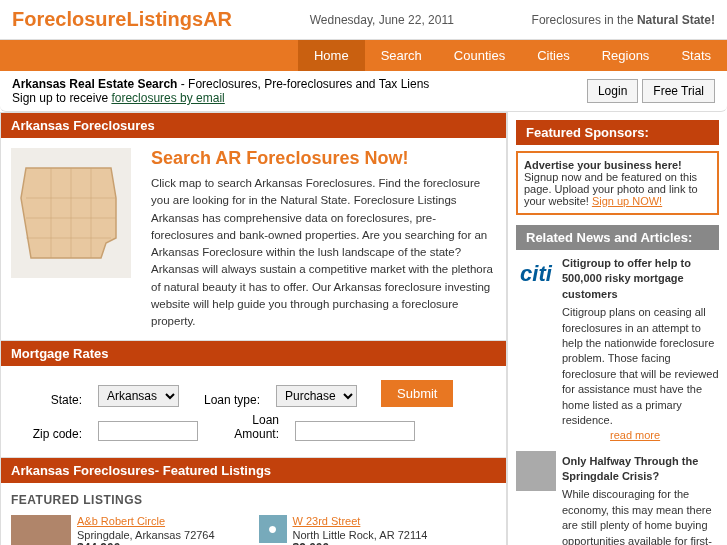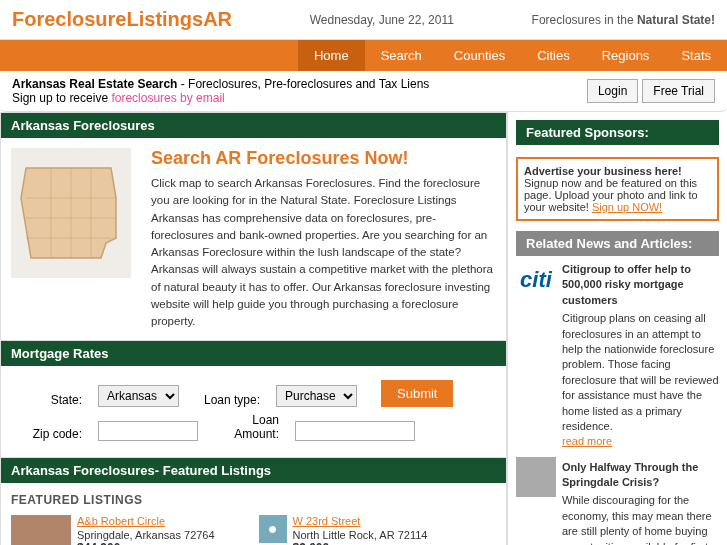--- a/index.html
+++ b/index.html
@@ -23,21 +23,21 @@
     #subheader-left strong { font-weight: bold; }
     #subheader-right { display: flex; gap: 4px; }
     #subheader-right button { padding: 4px 10px; font-size: 12px; border: 1px solid #aaa; background: #f5f5f5; cursor: pointer; }
 
     
     #main { display: flex; gap: 0; }
     #left-col { flex: 1; min-width: 0; }
     #right-col { width: 220px; flex-shrink: 0; border-left: 1px solid #ddd; padding: 8px; }
 
     
-    .section-header { background: #14532d; color: #fff; padding: 5px 10px; font-size: 13px; font-weight: bold; }
+    .section-header { background: #c2410c; color: #fff; padding: 5px 10px; font-size: 13px; font-weight: bold; }
 
     
     #foreclosure-section { border: 1px solid #ddd; margin: 0; }
     #foreclosure-inner { display: flex; padding: 10px; gap: 10px; }
     #ar-map { width: 130px; flex-shrink: 0; }
     #foreclosure-text h2 { color: #e87722; font-size: 18px; font-weight: bold; margin-bottom: 6px; }
     #foreclosure-text p { color: #333; font-size: 11.5px; line-height: 1.5; }
 
     
     #mortgage-section { border: 1px solid #ddd; border-top: none; }
@@ -65,21 +65,21 @@
     #sponsor-text { font-size: 11px; color: #333; }
     #sponsor-text strong { font-weight: bold; font-size: 11px; }
     #sponsor-text a { color: #e87722; text-decoration: underline; }
 
     #related-news .section-header { margin-bottom: 6px; }
     .news-item { margin-bottom: 10px; display: flex; gap: 6px; }
     .news-logo { width: 40px; height: 35px; display: flex; align-items: center; justify-content: center; flex-shrink: 0; }
     .citi-logo { font-size: 22px; color: #005b99; font-style: italic; font-weight: bold; }
     .news-text { font-size: 11px; color: #333; line-height: 1.4; }
     .news-title { color: #333; font-weight: bold; font-size: 11px; margin-bottom: 3px; }
-    .news-read-more { color: #e87722; text-decoration: underline; cursor: pointer; }
+    .news-read-more { color: #e87722; text-decoration: underline; cursor: pointer; margin-left: 48px; }
 
     
     .ar-map-svg { width: 120px; height: 130px; }
   </style>
 </head>
 <body>
 
 <div id="header">
   <div id="logo">ForeclosureListingsAR</div>
   <div id="header-date">Wednesday, June 22, 2011</div>
@@ -94,21 +94,21 @@
   <a>Counties</a>
   <a>Cities</a>
   <a>Regions</a>
   <a>Stats</a>
 </div>
 
 <div id="subheader">
   <div id="subheader-left">
     <span><strong>Arkansas Real Estate Search</strong><span> - Foreclosures, Pre-foreclosures and Tax Liens</span></span>
     <br>
-    <span>Sign up to receive </span><a class="subheader-email" style="color:#ec4899;cursor:pointer;">foreclosures by email</a>
+    <span>Sign up to receive </span><a class="subheader-email" style="color:#14532d;text-decoration:underline;cursor:pointer;">foreclosures by email</a>
   </div>
   <div id="subheader-right">
     <button>Login</button>
     <button>Free Trial</button>
   </div>
 </div>
 
 <div id="main">
   <div id="left-col">
 
@@ -190,21 +190,21 @@
           </div>
         </div>
       </div>
     </div>
 
   </div>
 
   <div id="right-col">
 
     <div id="featured-sponsors">
-      <div class="section-header" style="margin-bottom:12px;">Featured Sponsors:</div>
+      <div class="section-header" style="margin-bottom:6px;">Featured Sponsors:</div>
       <div id="sponsor-box">
         <div id="sponsor-text">
           <strong>Advertise your business here!</strong><br>
           <span>Signup now and be featured on this page. Upload your photo and link to your website! </span><a style="color:#e87722;text-decoration:underline;cursor:pointer;">Sign up NOW!</a>
         </div>
       </div>
     </div>
 
     <div id="related-news">
       <div class="section-header" style="margin-bottom:6px;background:#888;">Related News and Articles:</div>

